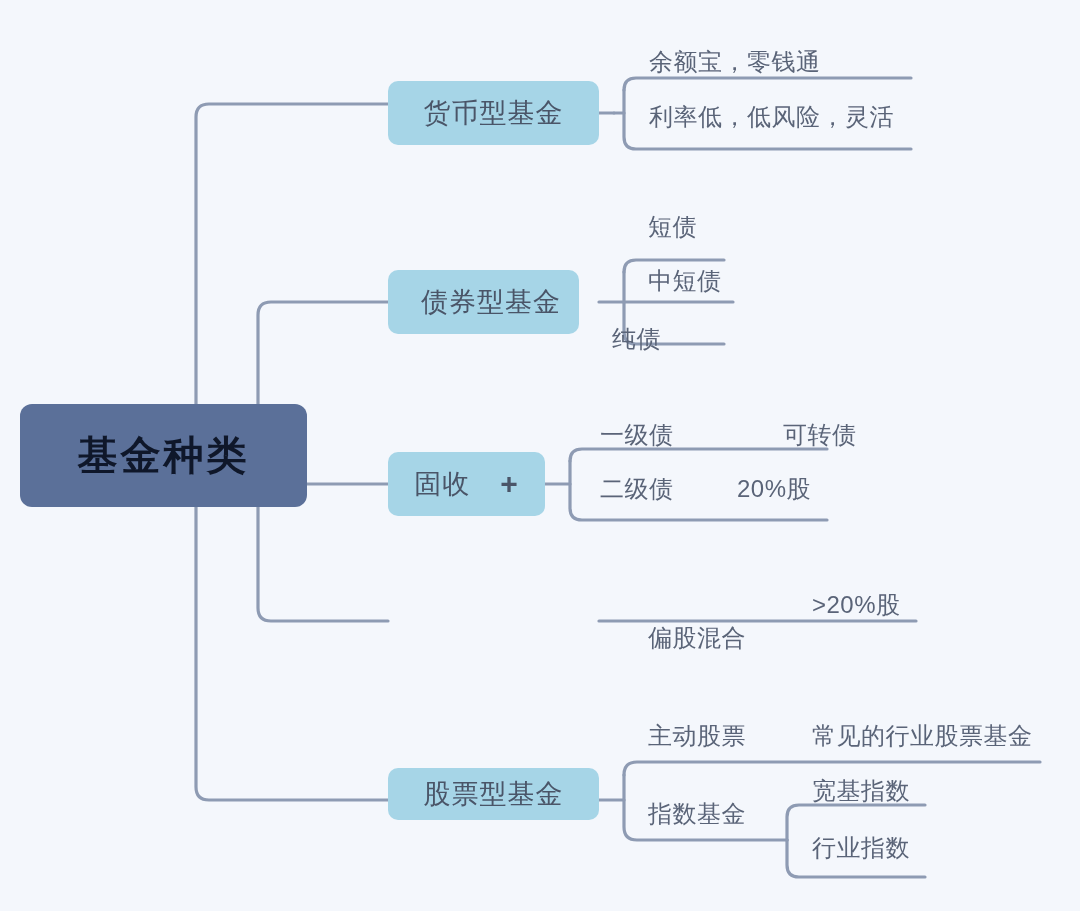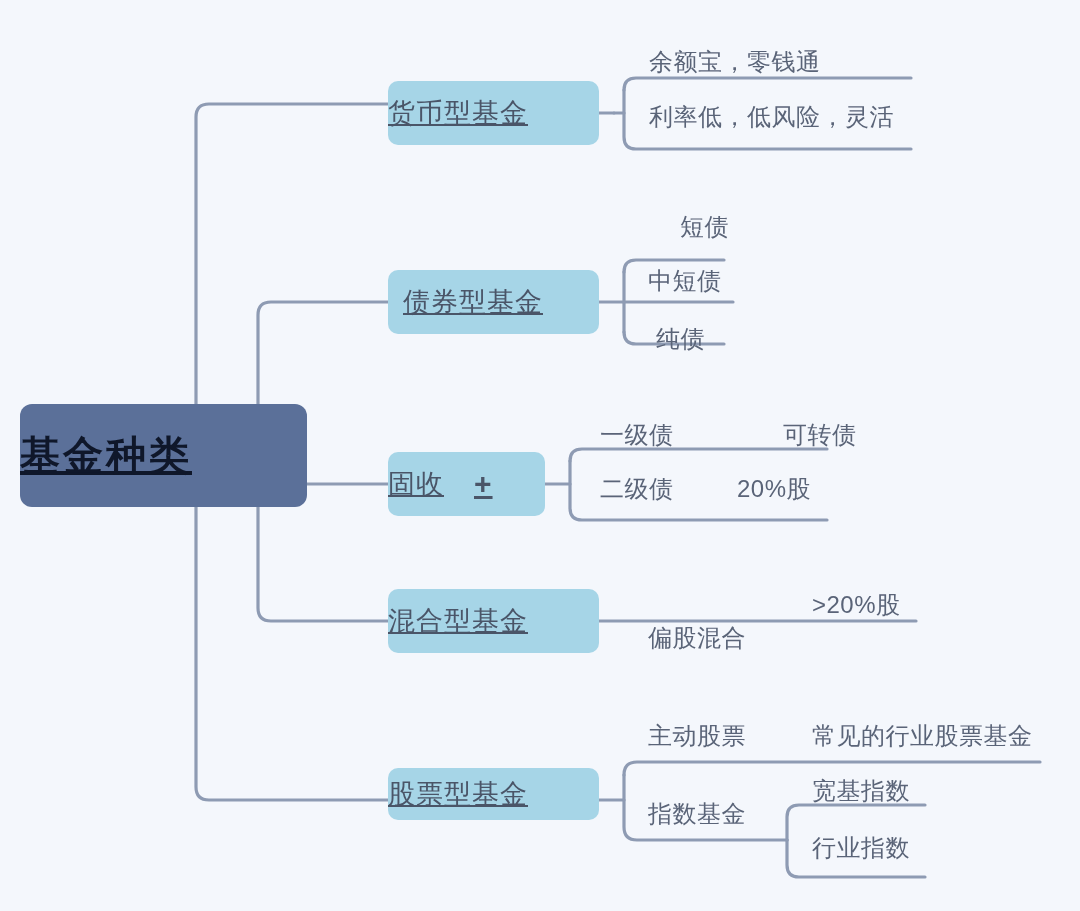--- a/index.html
+++ b/index.html
@@ -24,22 +24,22 @@
     top: 0;
     width: 1080px;
     height: 911px;
     pointer-events: none;
   }
   .node {
     position: absolute;
     box-sizing: border-box;
     display: flex;
     align-items: center;
+    justify-content: center;
     white-space: nowrap;
-    text-decoration: underline;
   }
   .root-node {
     background: #5b7099;
     color: #0f172a;
     border-radius: 12px;
     font-size: 40px;
     font-weight: bold;
     letter-spacing: 3px;
   }
   .branch-node {
@@ -110,39 +110,36 @@
   <div class="node root-node" style="left:20px; top:404px; width:287px; height:103px;">
     <span>基金种类</span>
   </div>
 
   <div class="node branch-node" style="left:388px; top:81px; width:211px; height:64px;">
     <span>货币型基金</span>
   </div>
   <div class="leaf-label" style="left:649px; top:46px;">余额宝，零钱通</div>
   <div class="leaf-label" style="left:649px; top:101px;">利率低，低风险，灵活</div>
 
-  <div class="node branch-node" style="left:388px; top:270px; width:211px; height:64px;padding-left:15px;">
+  <div class="node branch-node" style="left:388px; top:270px; width:191px; height:64px;padding-left:15px;">
     <span>债券型基金</span>
   </div>
-  <div class="leaf-label" style="left:648px; top:211px;margin-left:32px;">短债</div>
+  <div class="leaf-label" style="left:648px; top:211px;">短债</div>
   <div class="leaf-label" style="left:648px; top:265px;">中短债</div>
-  <div class="leaf-label" style="left:656px; top:323px;font-family:Liberation Serif, serif;">纯债</div>
+  <div class="leaf-label" style="left:612px; top:323px;font-family:Liberation Serif, serif;">纯债</div>
 
   <div class="node branch-node" style="left:388px; top:452px; width:157px; height:64px;gap:28px;">
     <span>固收</span>
     <span class="plus-glyph">+</span>
   </div>
   <div class="leaf-label" style="left:600px; top:419px;">一级债</div>
   <div class="leaf-label" style="left:737px; top:419px;margin-left:46px;">可转债</div>
   <div class="leaf-label" style="left:600px; top:473px;">二级债</div>
   <div class="leaf-label" style="left:737px; top:473px;">20%股</div>
 
-  <div class="node branch-node" style="left:388px; top:589px; width:211px; height:64px;">
-    <span>混合型基金</span>
-  </div>
   <div class="leaf-label" style="left:648px; top:622px;text-align:right;">偏股混合</div>
   <div class="leaf-label" style="left:812px; top:589px;">&gt;20%股</div>
 
   <div class="node branch-node" style="left:388px; top:768px; width:211px; height:52px;">
     <span>股票型基金</span>
   </div>
   <div class="leaf-label" style="left:648px; top:720px;">主动股票</div>
   <div class="leaf-label" style="left:812px; top:720px;">常见的行业股票基金</div>
   <div class="leaf-label" style="left:648px; top:798px;">指数基金</div>
   <div class="leaf-label" style="left:812px; top:775px;">宽基指数</div>

